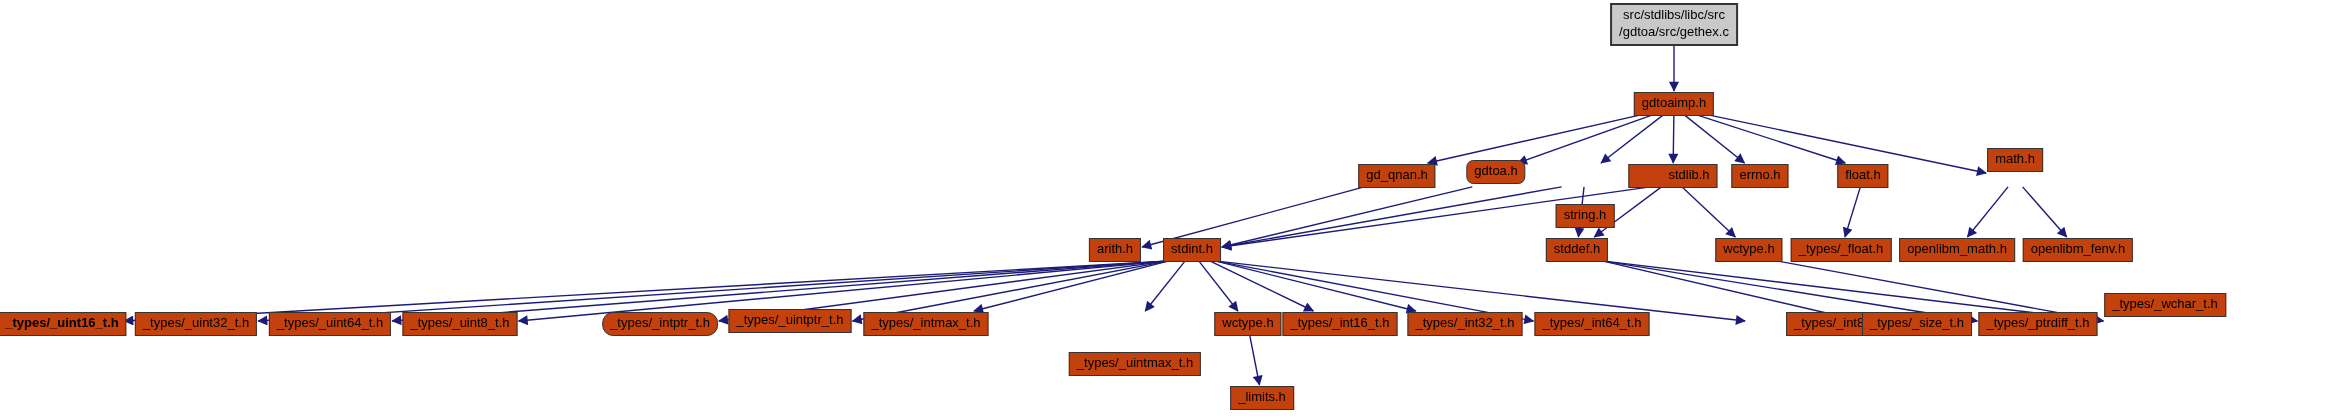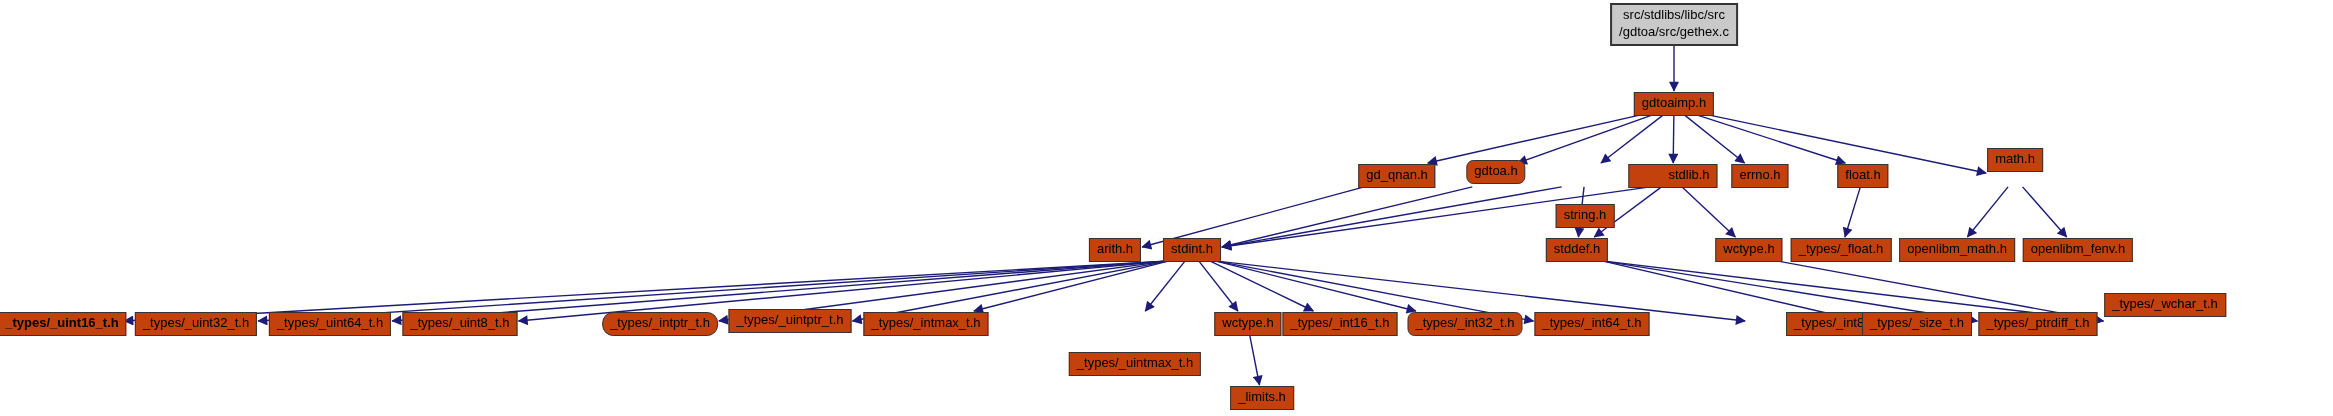--- a/index.html
+++ b/index.html
@@ -113,21 +113,21 @@
   <div class="node" style="left: 62px; top: 312px; border-color: rgb(52, 52, 52); font-weight: bold;">_types/_uint16_t.h</div>
   <div class="node" style="left: 196px; top: 312px; border-color: rgb(52, 52, 52);">_types/_uint32_t.h</div>
   <div class="node" style="left: 330px; top: 312px; border-color: rgb(52, 52, 52);">_types/_uint64_t.h</div>
   <div class="node" style="left: 460px; top: 312px; border-color: rgb(52, 52, 52);">_types/_uint8_t.h</div>
   <div class="node" style="left: 660px; top: 312px; border-color: rgb(52, 52, 52); border-radius: 11px;">_types/_intptr_t.h</div>
   <div class="node" style="left: 790px; top: 309px; border-color: rgb(52, 52, 52);">_types/_uintptr_t.h</div>
   <div class="node" style="left: 926px; top: 312px; border-color: rgb(52, 52, 52);">_types/_intmax_t.h</div>
   <div class="node" style="left: 1135px; top: 312px; border-color: rgb(52, 52, 52); margin-top: 40px;">_types/_uintmax_t.h</div>
   <div class="node" style="left: 1248px; top: 312px; border-color: rgb(52, 52, 52);">wctype.h</div>
   <div class="node" style="left: 1340px; top: 312px; border-color: rgb(52, 52, 52);">_types/_int16_t.h</div>
-  <div class="node" style="left: 1465px; top: 312px; border-color: rgb(52, 52, 52); border-radius: 7px;">_types/_int32_t.h</div>
+  <div class="node" style="left: 1465px; top: 312px; border-color: rgb(52, 52, 52);">_types/_int32_t.h</div>
   <div class="node" style="left: 1592px; top: 312px; border-color: rgb(52, 52, 52);">_types/_int64_t.h</div>
   <div class="node" style="left: 1800px; top: 312px; border-color: rgb(52, 52, 52); margin-left: 40px;">_types/_int8_t.h</div>
   <div class="node" style="left: 1917px; top: 312px; border-color: rgb(52, 52, 52);">_types/_size_t.h</div>
   <div class="node" style="left: 2038px; top: 312px; border-color: rgb(52, 52, 52);">_types/_ptrdiff_t.h</div>
   <div class="node" style="left: 2165px; top: 293px; border-color: rgb(52, 52, 52);">_types/_wchar_t.h</div>
 
   <div class="node" style="left: 1262px; top: 386px; border-color: rgb(52, 52, 52);">_limits.h</div>
 </div>
 
 </body></html>

